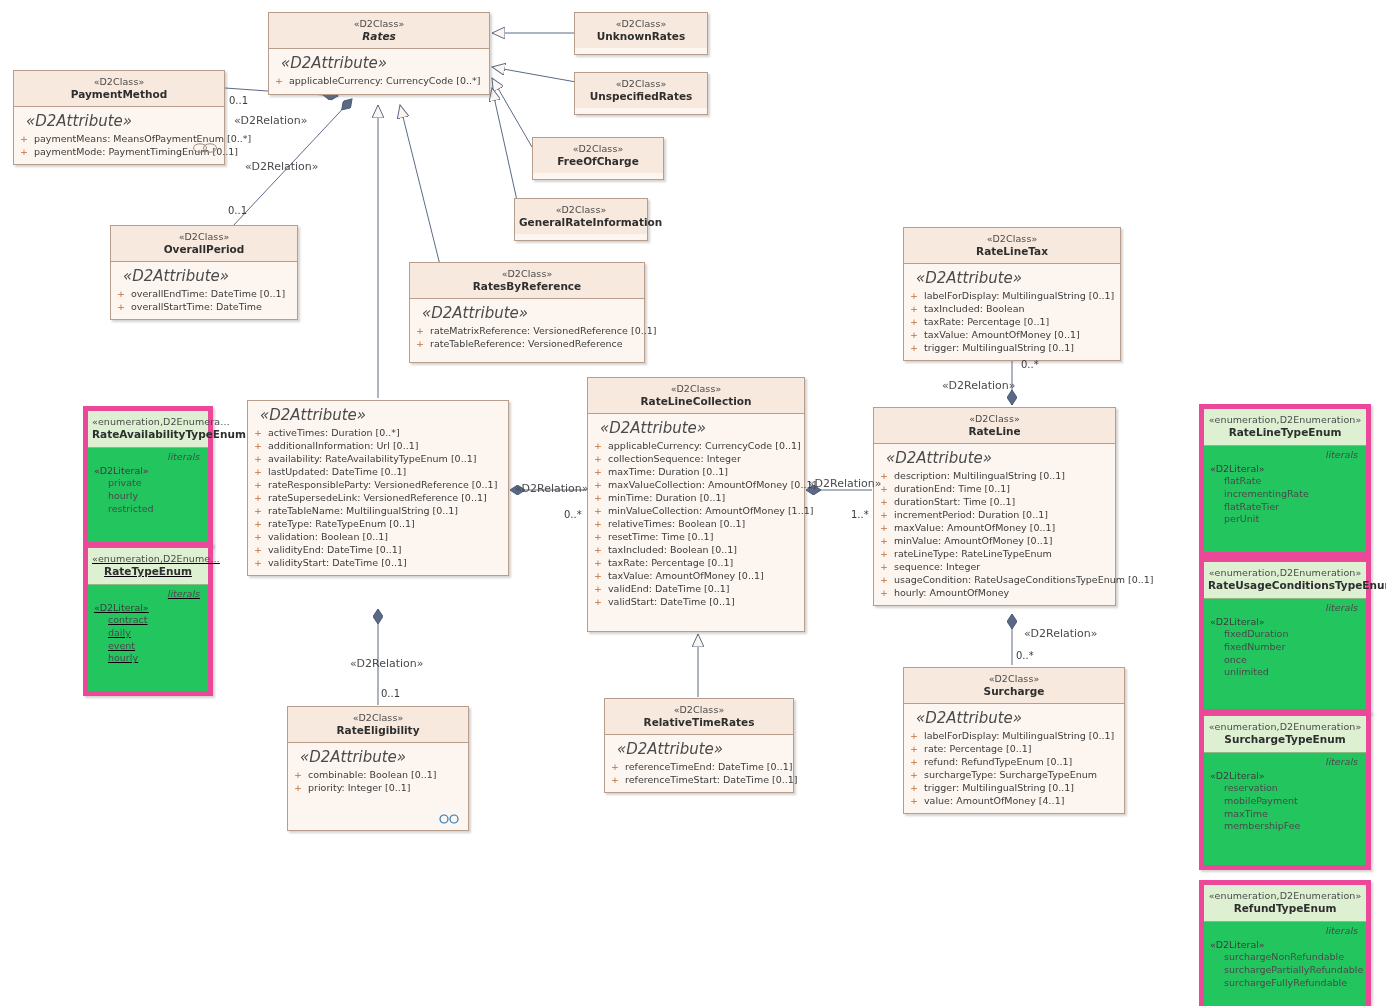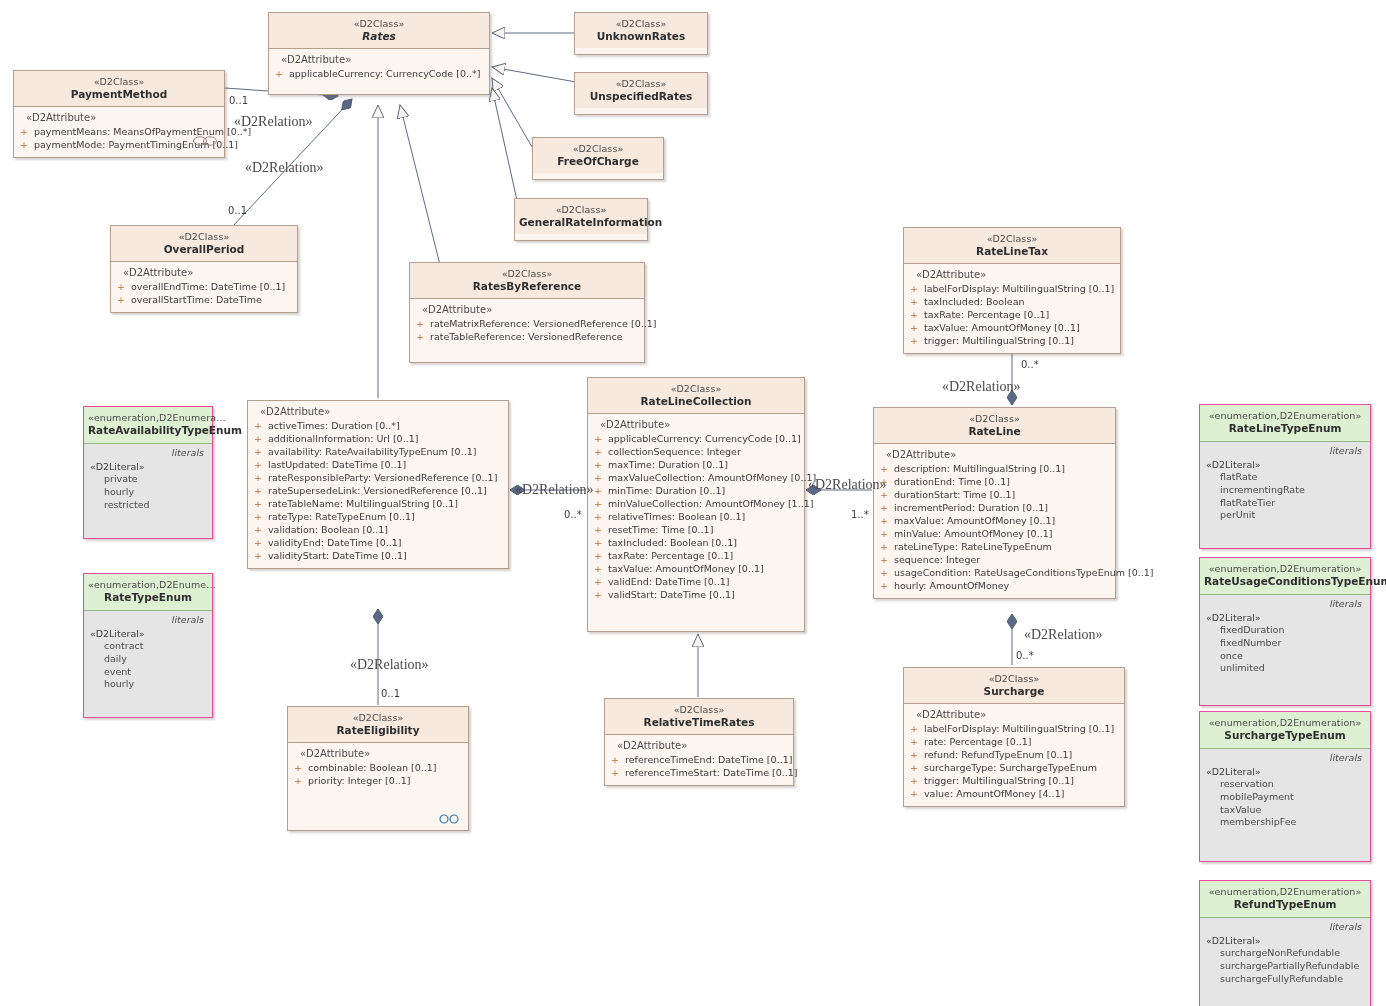--- a/index.html
+++ b/index.html
@@ -7,36 +7,36 @@
   #canvas{position:relative;width:1386px;height:1006px;overflow:hidden;background:#fff;}
   svg.edges{position:absolute;left:0;top:0;width:1386px;height:1006px;pointer-events:none;}
 
   .node{position:absolute;box-sizing:border-box;box-shadow:2px 2px 2px rgba(120,110,100,.30);}
   .cls{border:1px solid #b79d8c;background:#fdf6f0;}
   .cls .hdr{background:#f7e9dd;padding:5px 4px 5px 4px;text-align:center;line-height:1.25;}
   .cls .hdr.noborder{border-bottom:none;}
   .cls .hdr.withbody{border-bottom:1px solid #b79d8c;}
   .cls .body{padding:5px 4px 6px 6px;}
 
-  .enum{border:1px solid #ec4899;background:#e5e5e5;}
+  .enum{border:5px solid #ec4899;background:#22c55e;}
   .enum .hdr{background:#ddf0d2;padding:5px 4px;text-align:center;line-height:1.3;border-bottom:1px solid #8fb884;}
   .enum .body{padding:3px 4px 21px 6px;}
   .enum .lit-head{text-align:right;font-style:italic;color:#4b4b4b;font-size:9.5px;padding-right:4px;margin-bottom:3px;}
   .enum .stereo-lit{color:#3d3d3d;font-size:9.5px;margin-bottom:1px;}
   .enum .lit{color:#4a4a4a;font-size:9.5px;padding-left:14px;line-height:1.35;}
 
   .stereo{font-size:9.5px;color:#4a4a4a;letter-spacing:.1px;}
   .cname{font-size:10.5px;font-weight:bold;color:#2e2e2e;}
   .cname.italic{font-style:italic;font-weight:bold;}
-  .attr-stereo{font-size:10px;color:#4a4a4a;padding-left:6px;margin-bottom:2px;}
+  .attr-stereo{font-size:15px;color:#4a4a4a;padding-left:6px;margin-bottom:2px;font-style:italic;}
   .attr{font-size:9.5px;color:#3b3b3b;line-height:1.37;white-space:nowrap;display:flex;}
   .attr .vis{color:#c0703a;width:14px;flex:0 0 14px;}
   .attr .txt{flex:1 1 auto;}
 
-  .edge-label{position:absolute;font-size:14px;color:#4a4a4a;white-space:nowrap;font-family:Liberation Serif, serif;}
+  .edge-label{position:absolute;font-size:11px;color:#4a4a4a;white-space:nowrap;}
   .mult{position:absolute;font-size:10px;color:#3b3b3b;white-space:nowrap;}
 
   .pm-icon{position:absolute;right:6px;bottom:6px;}
   .elig-icon{position:absolute;right:8px;bottom:6px;}
 </style>
 </head>
 <body>
 
 <div id="canvas">
 
@@ -454,21 +454,21 @@
     </div>
     <div class="body" style="min-height:70px;">
       <div class="lit-head">literals</div>
       <div class="stereo-lit">«D2Literal»</div>
       <div class="lit">private</div>
       <div class="lit">hourly</div>
       <div class="lit">restricted</div>
     </div>
   </div>
 
-  <div class="node enum" style="left:83px;top:573px;width:130px;">
+  <div class="node enum" style="left:83px;top:543px;width:130px;text-decoration:underline;">
     <div class="hdr">
       <div class="stereo">«enumeration,D2Enume…</div>
       <div class="cname">RateTypeEnum</div>
     </div>
     <div class="body" style="min-height:82px;">
       <div class="lit-head">literals</div>
       <div class="stereo-lit">«D2Literal»</div>
       <div class="lit">contract</div>
       <div class="lit">daily</div>
       <div class="lit">event</div>
@@ -509,21 +509,21 @@
   <div class="node enum" style="left:1199px;top:711px;width:172px;">
     <div class="hdr">
       <div class="stereo">«enumeration,D2Enumeration»</div>
       <div class="cname">SurchargeTypeEnum</div>
     </div>
     <div class="body" style="min-height:88px;">
       <div class="lit-head">literals</div>
       <div class="stereo-lit">«D2Literal»</div>
       <div class="lit">reservation</div>
       <div class="lit">mobilePayment</div>
-      <div class="lit">taxValue</div>
+      <div class="lit">maxTime</div>
       <div class="lit">membershipFee</div>
     </div>
   </div>
 
   <div class="node enum" style="left:1199px;top:880px;width:172px;">
     <div class="hdr">
       <div class="stereo">«enumeration,D2Enumeration»</div>
       <div class="cname">RefundTypeEnum</div>
     </div>
     <div class="body" style="min-height:70px;">

